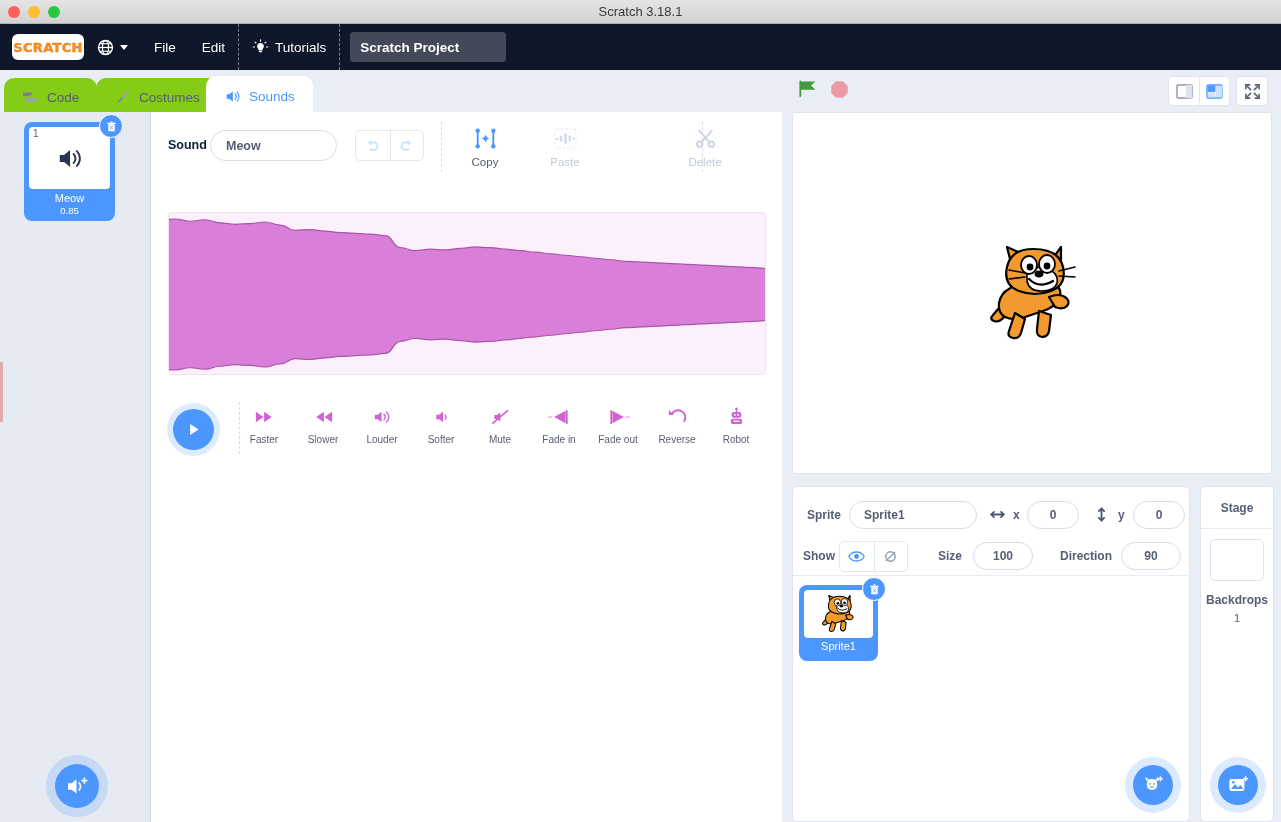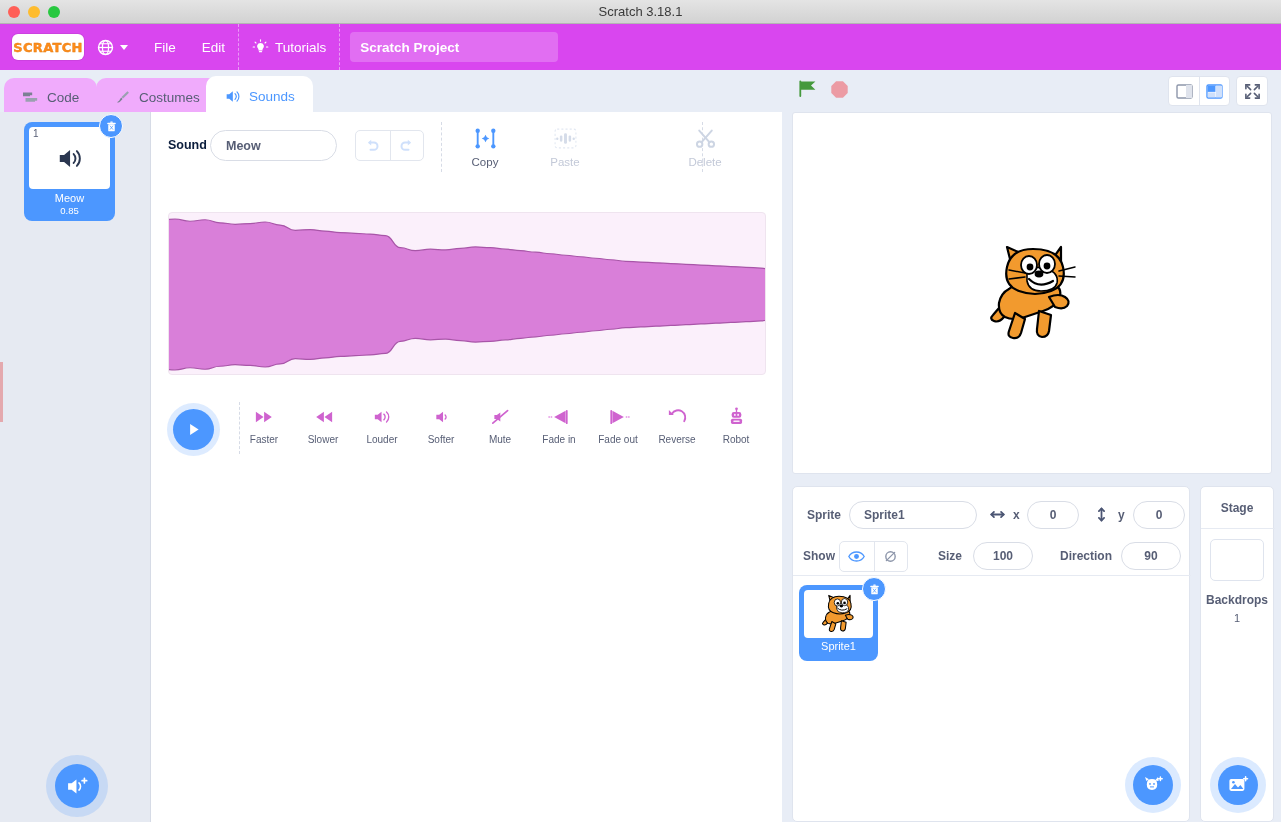--- a/index.html
+++ b/index.html
@@ -23,52 +23,52 @@
   .tl-max   { background: #28c840; }
   .tl-title {
     position: absolute; left: 0; top: 0; width: 1281px; height: 24px;
     line-height: 24px; text-align: center;
     font-size: 13px; color: #3a3a3a;
   }
 
   
   .menubar {
     position: absolute; left: 0; top: 24px; width: 1281px; height: 46px;
-    background: #d946ef; display: flex; align-items: center;
+    background: #0f172a; display: flex; align-items: center;
   }
   .logo {
     margin-left: 12px; width: 72px; height: 26px; border-radius: 6px;
     background: #fff; display: flex; align-items: center; justify-content: center;
     box-shadow: 0 0 0 1px rgba(0,0,0,.06);
   }
   .logo-text {
     font-size: 13px; font-weight: bold; letter-spacing: .3px;
     color: #ff8c1a; -webkit-text-stroke: 0.4px #e07b10;
     font-family: "DejaVu Sans", sans-serif;
   }
   .mb-item {
     display: flex; align-items: center; gap: 6px; height: 46px;
     padding: 8px 13px; color: #fff; font-size: 13.5px; font-weight: normal;
   }
   .mb-sep { width: 1px; height: 46px; border-left: 1px dashed rgba(255,255,255,.45); }
   .globe { width: 17px; height: 17px; }
   .caret { width: 0; height: 0; border-left: 4.5px solid transparent;
            border-right: 4.5px solid transparent; border-top: 5px solid #fff; }
   .proj-name {
-    margin-left: 10px; width: 208px; height: 30px; border-radius: 4px;
+    margin-left: 10px; width: 156px; height: 30px; border-radius: 4px;
     background: rgba(255,255,255,.22);
     display: flex; align-items: center; padding: 0 10px;
     color: #fff; font-size: 13.5px; font-weight: bold;
   }
 
   
   .tabrow { position: absolute; left: 0; top: 70px; width: 1281px; height: 46px; }
   .tab {
     position: absolute; top: 8px; height: 38px; border-radius: 10px 10px 0 0;
-    background: #f0abfc; display: flex; align-items: center; gap: 8px;
+    background: #84cc16; display: flex; align-items: center; gap: 8px;
     padding: 0 18px; font-size: 13.5px; color: #575e75; cursor: pointer;
   }
   .tab.active { background: #fff; color: #4c97ff; top: 6px; height: 40px; }
   .tab-code     { left: 4px; }
   .tab-costumes { left: 96px; }
   .tab-sounds   { left: 206px; }
 
   
   .soundlist {
     position: absolute; left: 0; top: 112px; width: 151px; height: 710px;

